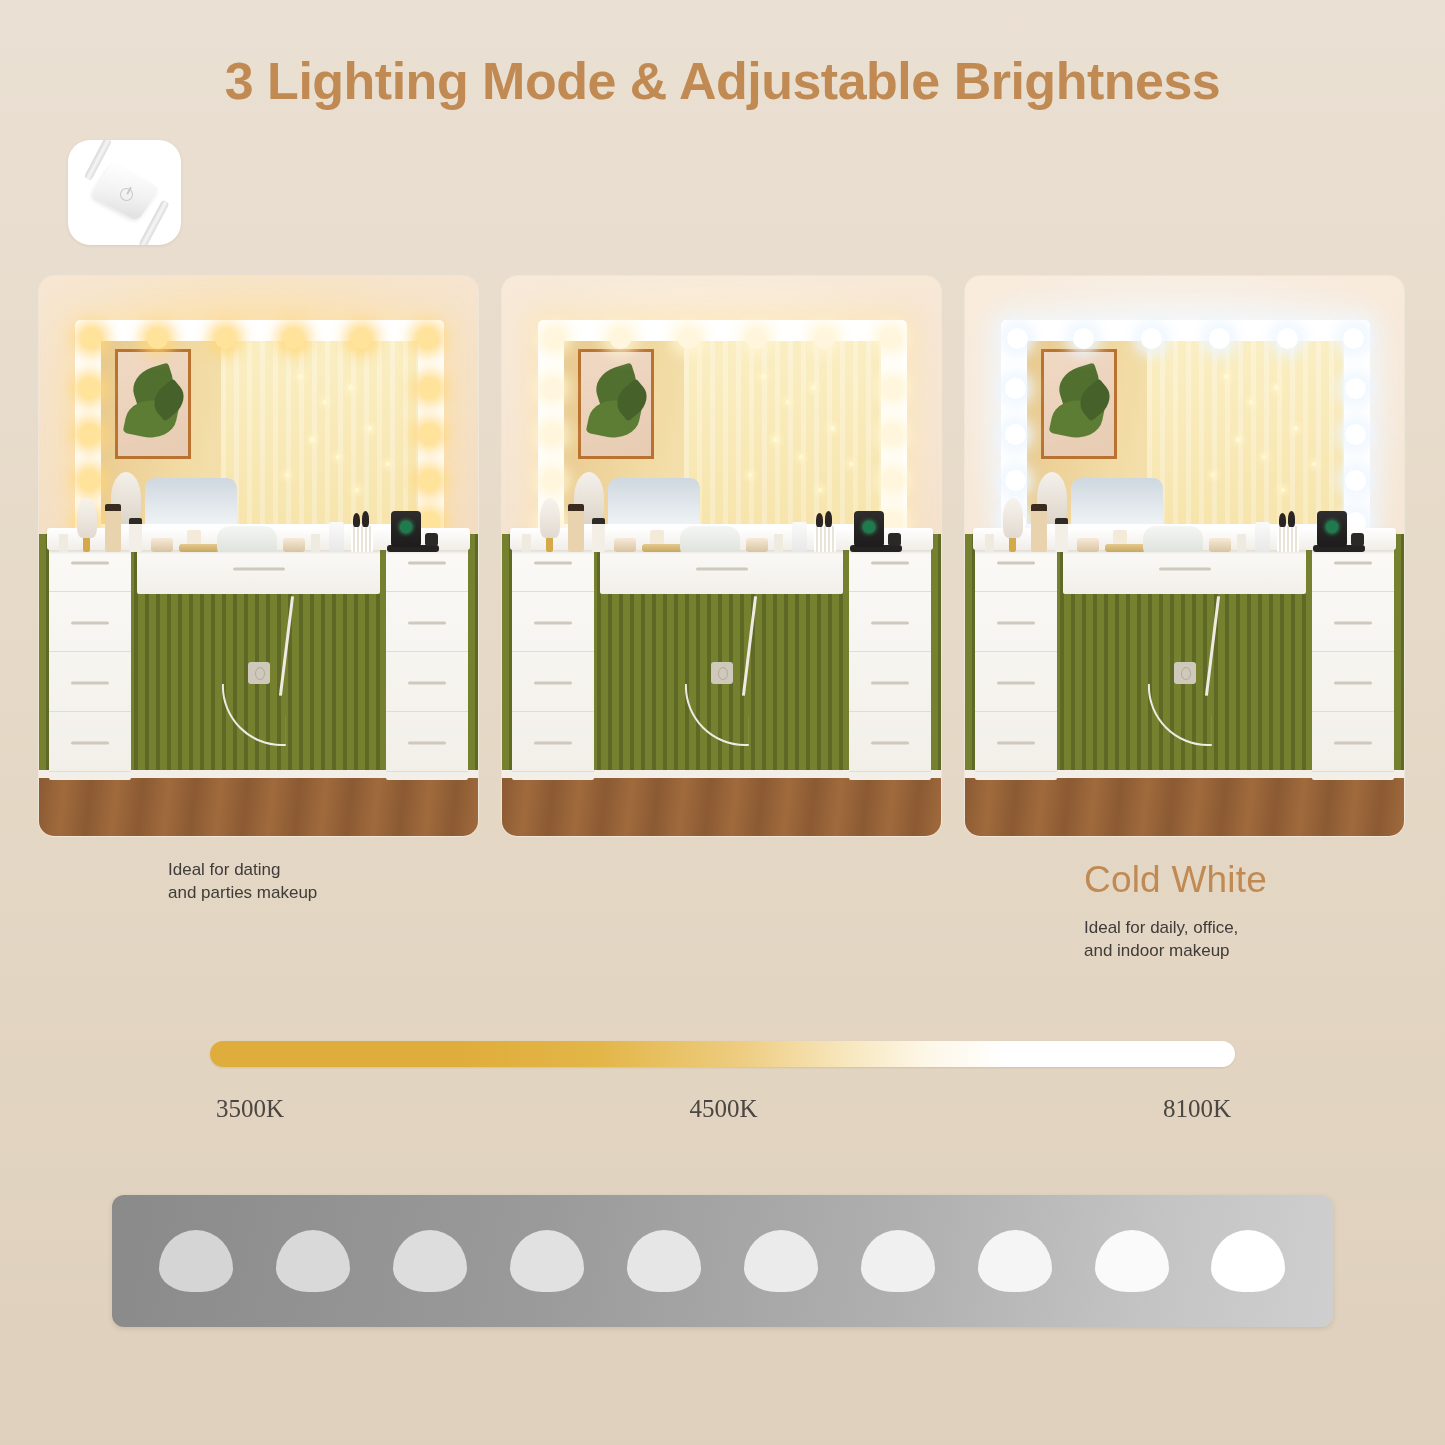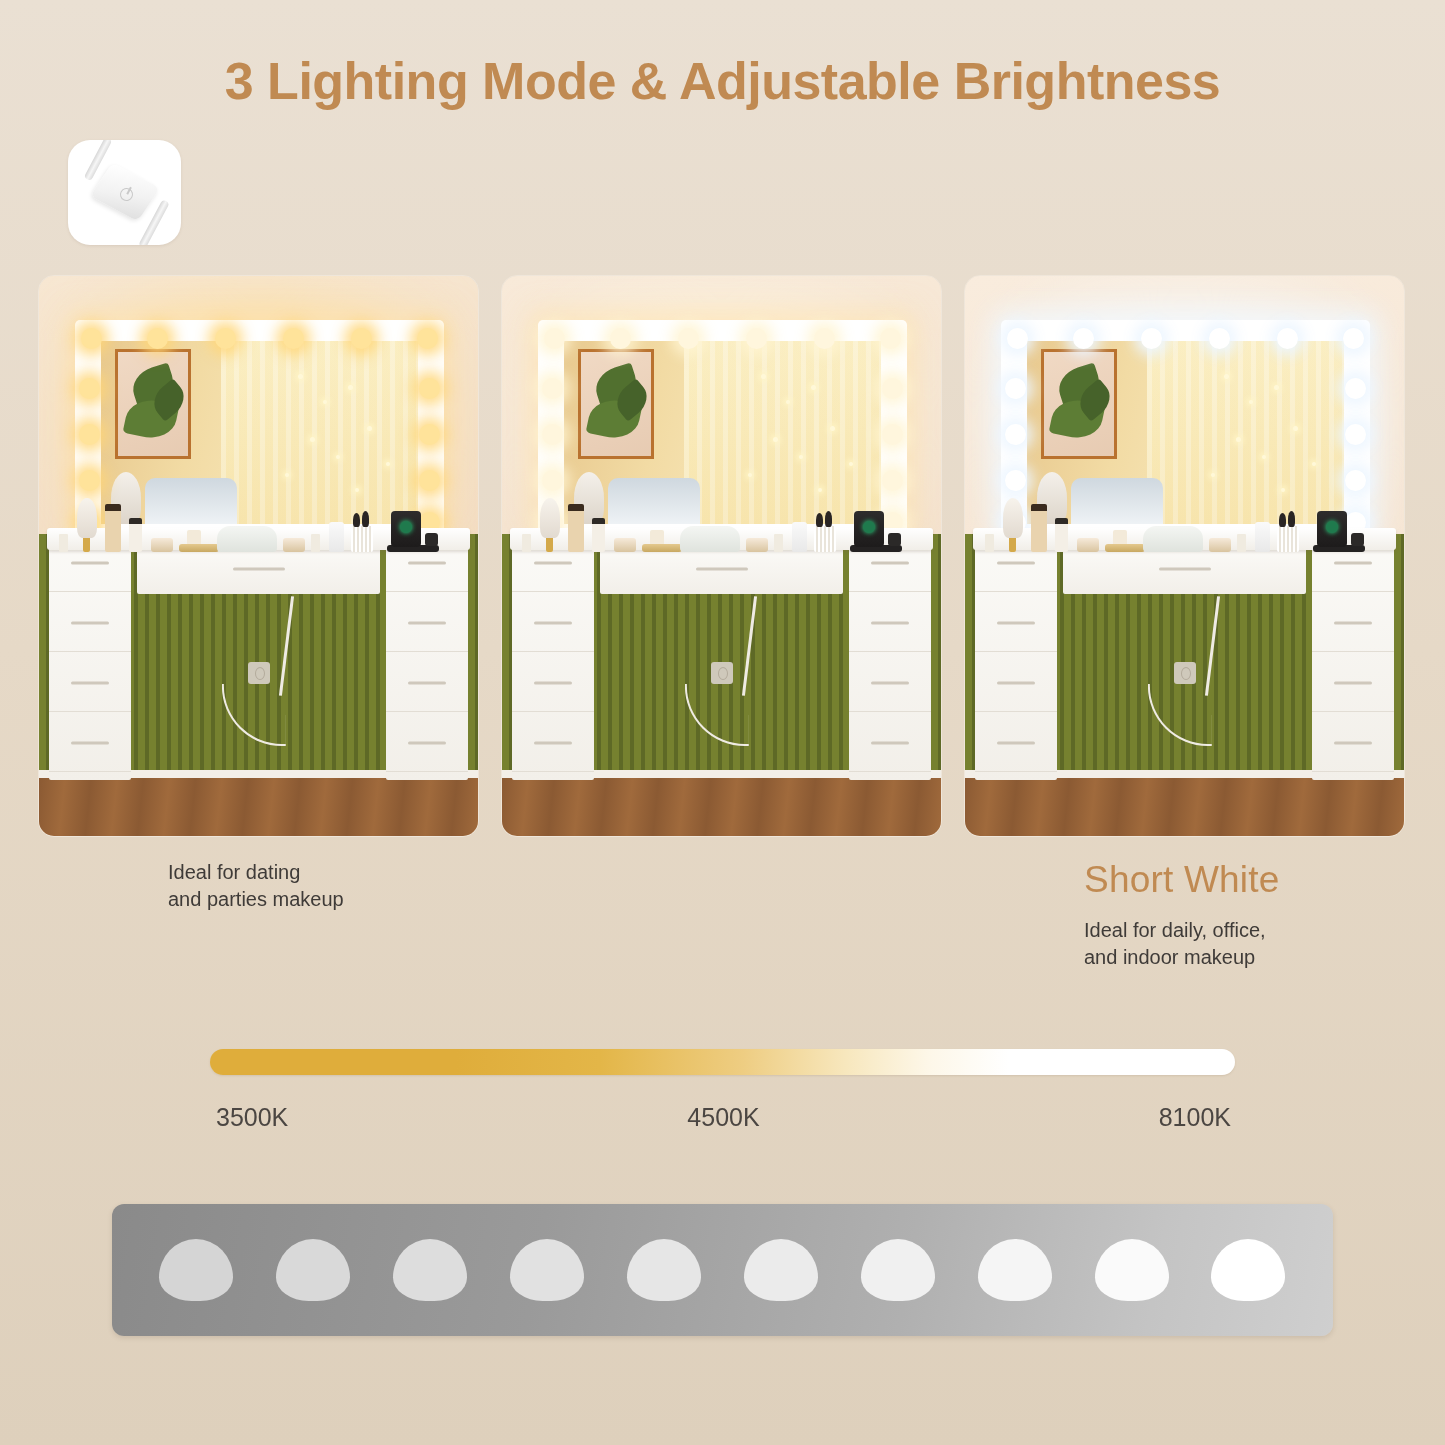--- a/index.html
+++ b/index.html
@@ -291,29 +291,29 @@
   .caption { padding-left: 130px; margin-top: 22px; }
   .caption-title {
     color: #c08a52;
     font-size: 37px;
     font-weight: 400;
     letter-spacing: .2px;
   }
   .caption-desc {
     margin-top: 16px;
     color: #3f3b38;
-    font-size: 20px;
+    font-size: 17px;
     line-height: 1.33;
     white-space: pre-line;
   }
   .panel-col:nth-child(2) .caption { padding-left: 125px; }
   .panel-col:nth-child(3) .caption { padding-left: 120px; }
 
   
-  .temp-section { margin-top: 78px; padding: 0 210px; }
+  .temp-section { margin-top: 78px; padding: 0 210px; font-family: Liberation Serif, serif; }
   .temp-bar {
     height: 26px;
     border-radius: 13px;
     background: linear-gradient(90deg,
       #dfad3b 0%, #dfad3b 24%, #e3b648 38%,
       #eecd82 52%, #f7e7bd 62%, #fdf7e8 70%,
       #ffffff 78%, #ffffff 100%);
     box-shadow: 0 1px 2px rgba(140,115,85,.18);
   }
   .temp-labels {
@@ -672,21 +672,21 @@
         <div class="item jar" style="left:244px"></div>
         <div class="item lilbottle" style="left:272px"></div>
         <div class="item deodorant" style="left:290px"></div>
         <div class="item brushcup" style="left:312px"></div>
         <div class="item dock-base" style="left:348px"></div>
         <div class="item phone-dock" style="left:352px;bottom:5px"></div>
         <div class="item watch" style="left:386px;bottom:6px"></div>
       </div>
     </div>
     <div class="caption">
-      <div class="caption-title">Short White</div>
+      <div class="caption-title">Cold White</div>
       <div class="caption-desc">Ideal for daily, office,
 and indoor makeup</div>
     </div>
   </div>
 
 </div>
 
 <div class="temp-section">
   <div class="temp-bar"></div>
   <div class="temp-labels">

